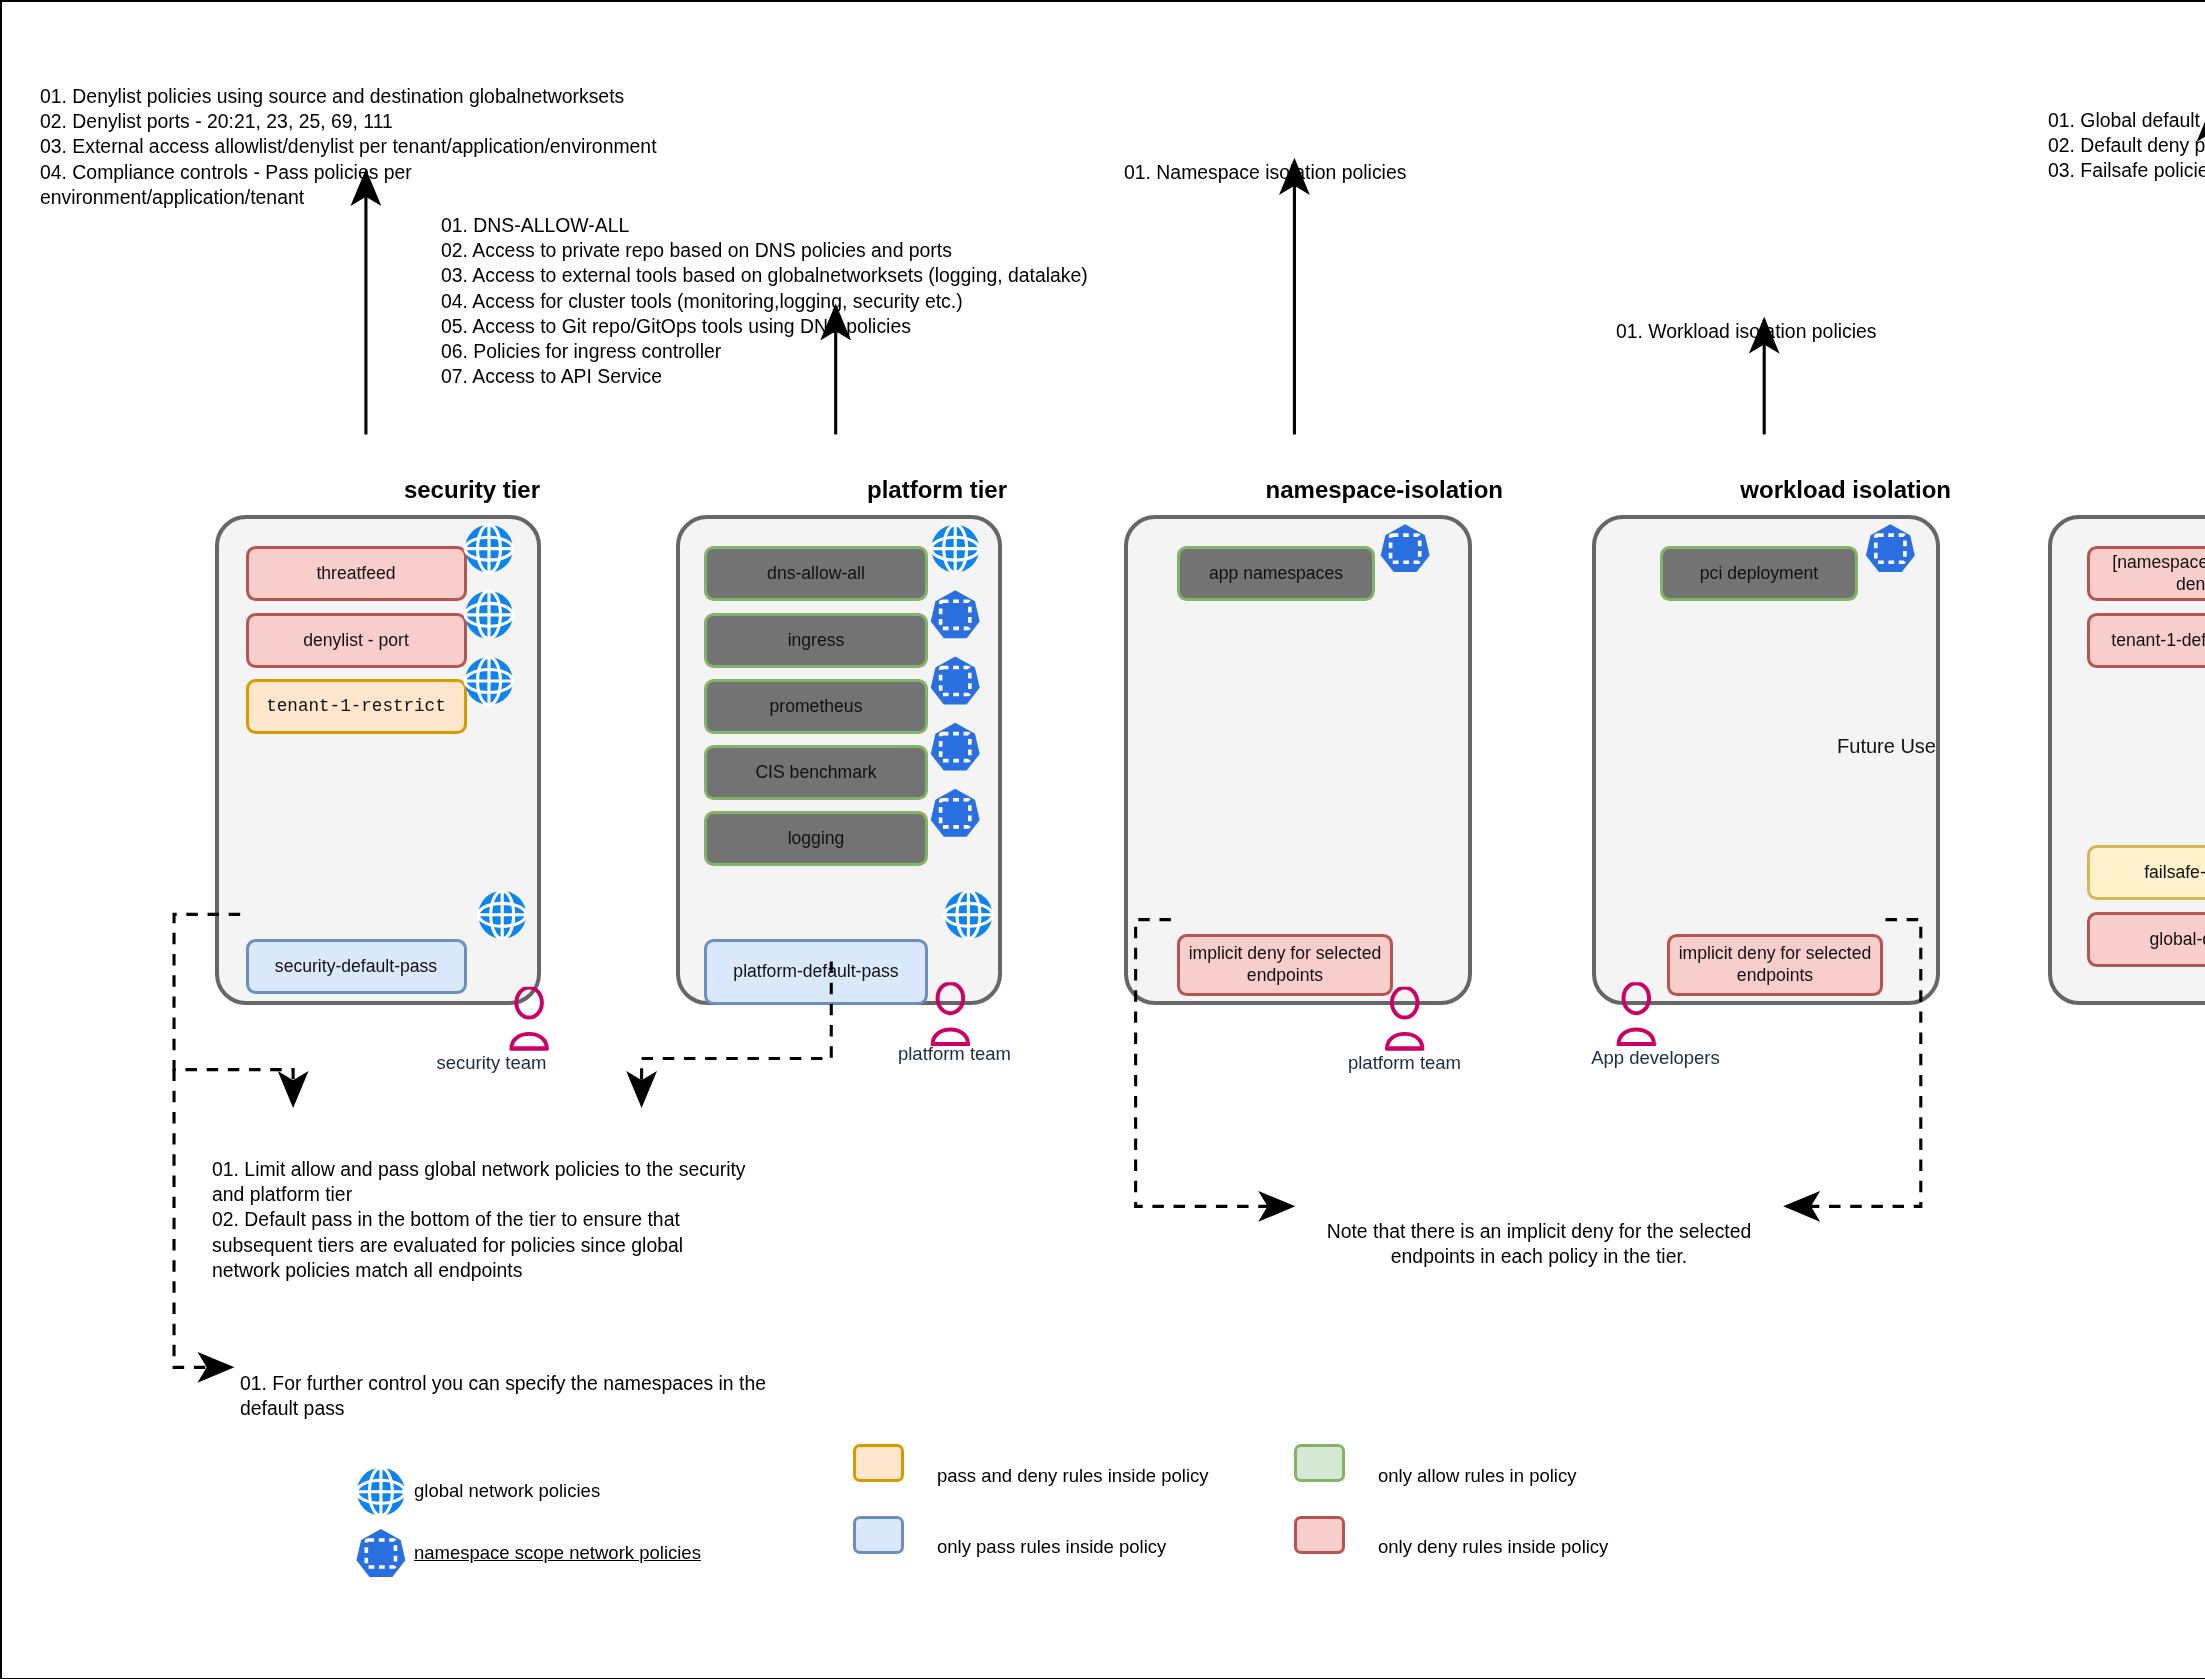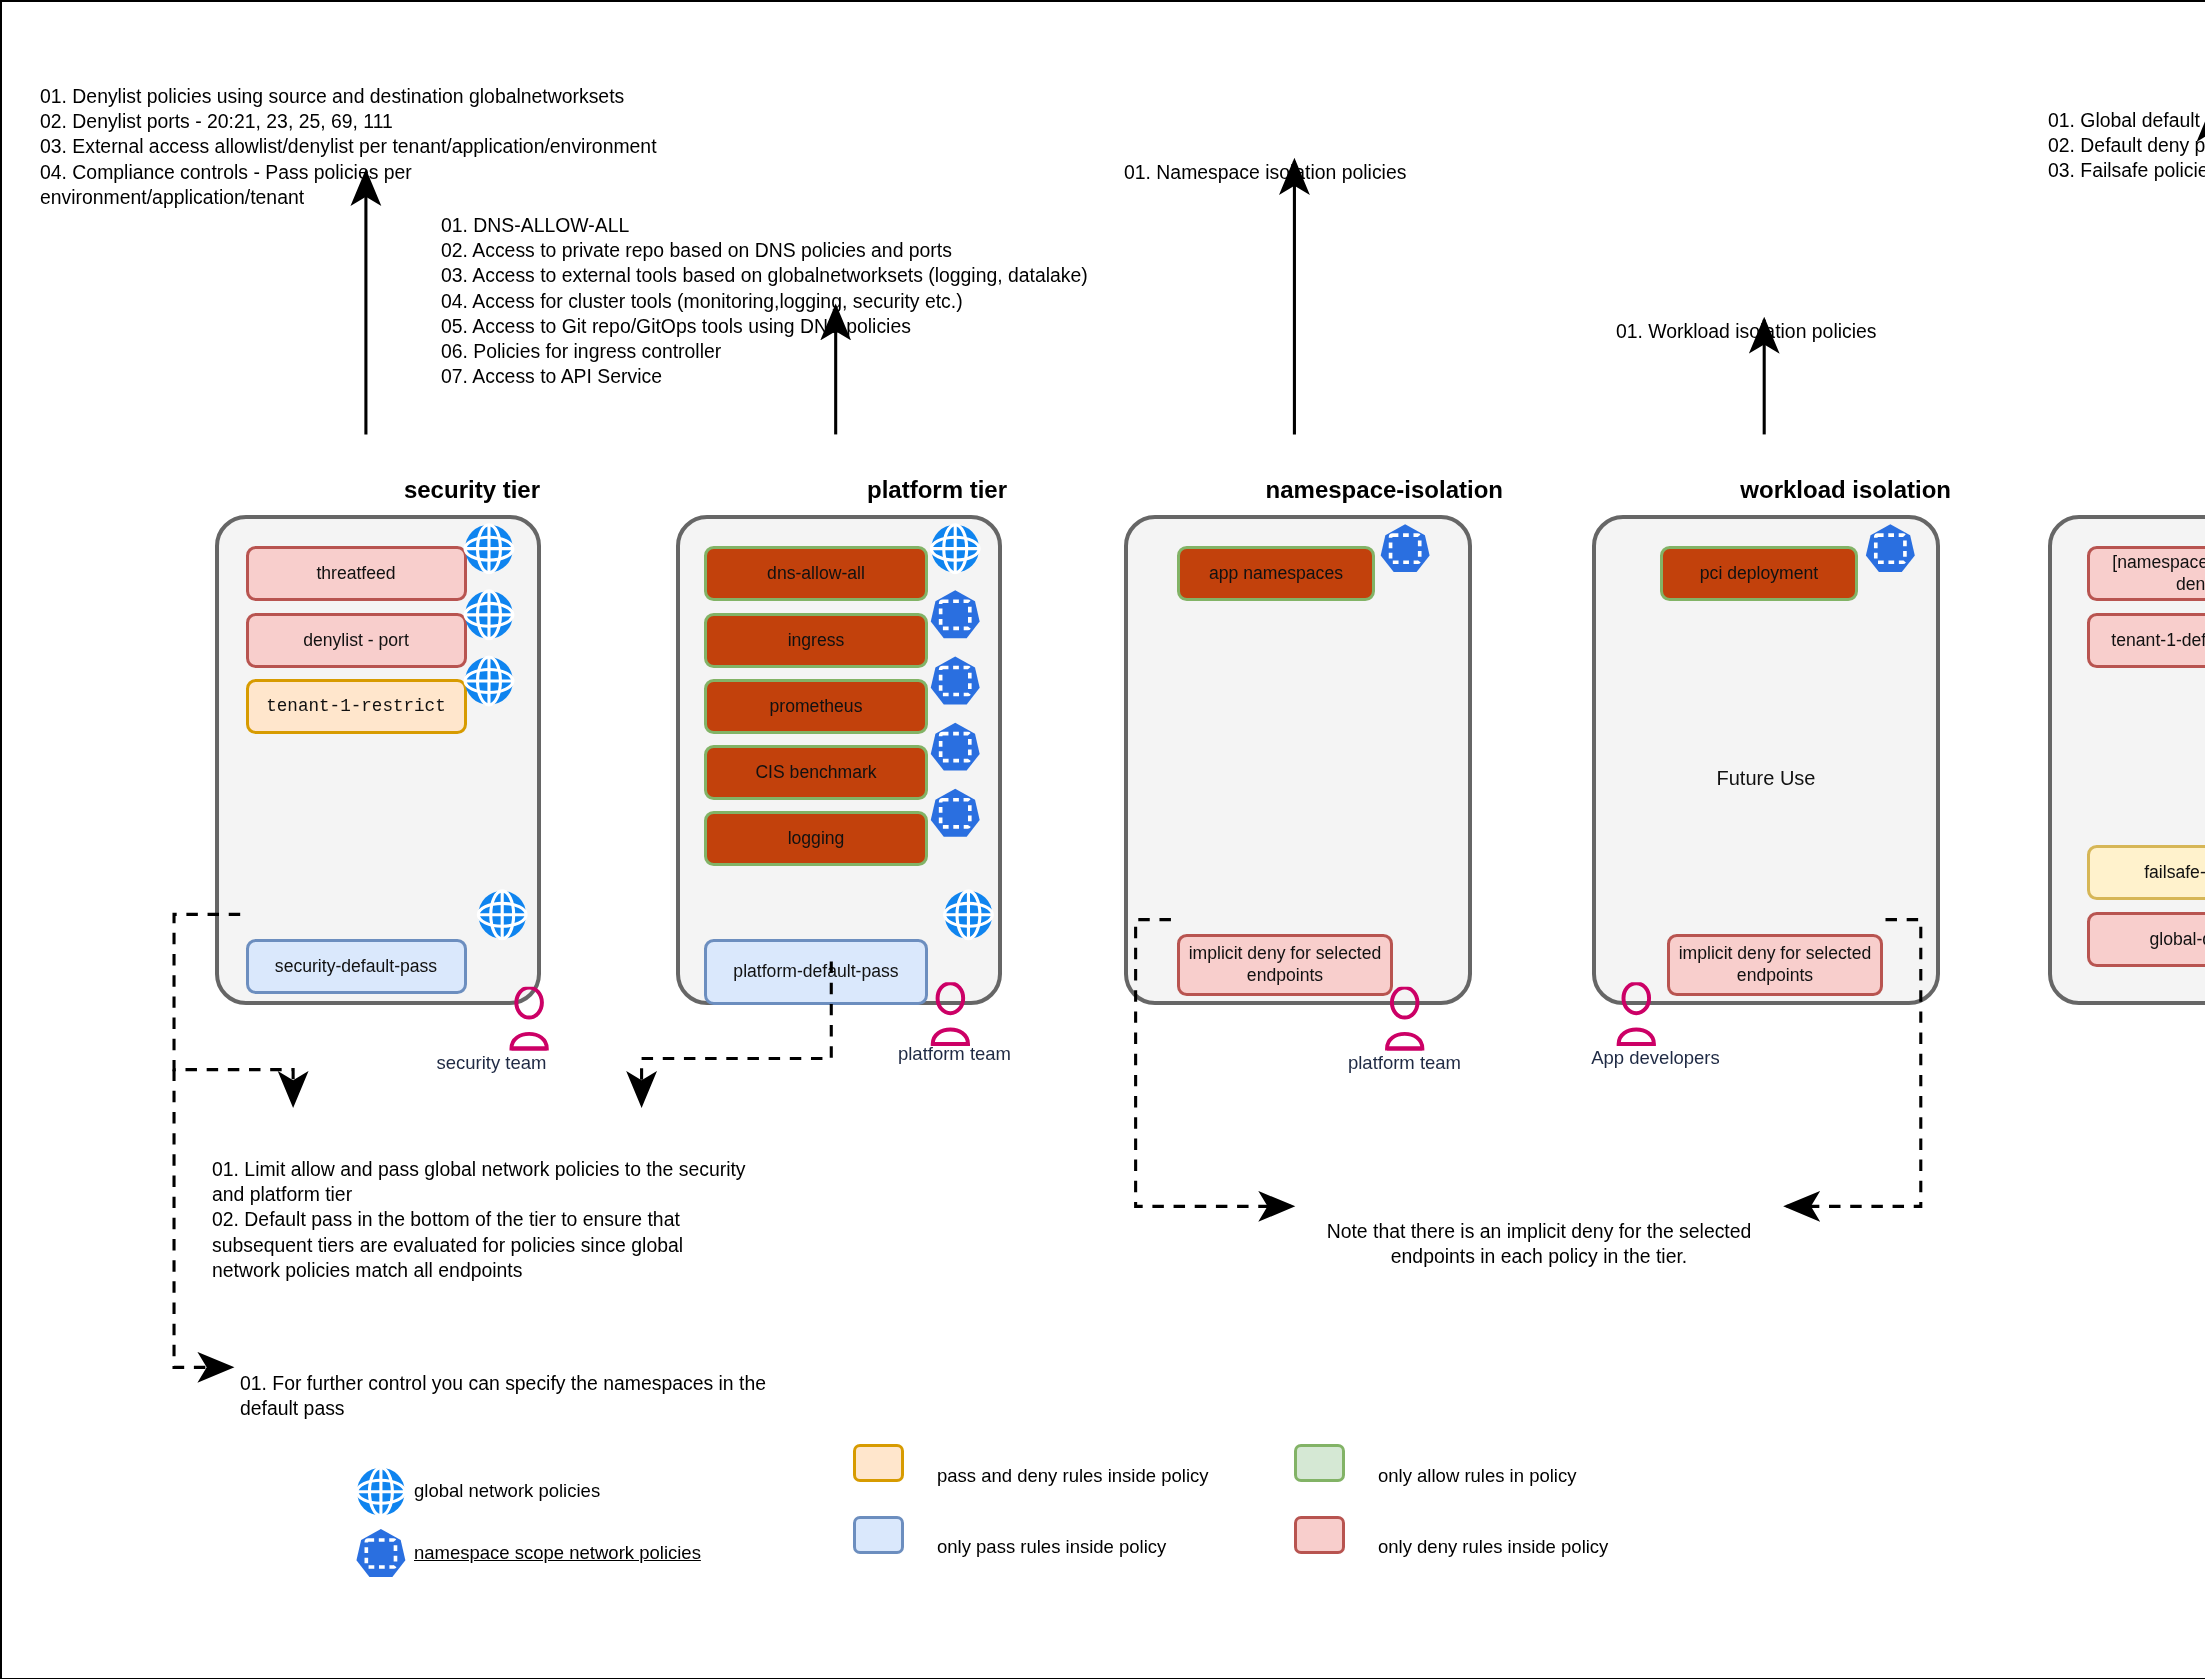--- a/index.html
+++ b/index.html
@@ -32,21 +32,21 @@
     box-sizing:border-box;
     border-radius:9.7px;
     display:flex;align-items:center;justify-content:center;
     text-align:center;
     font-size:17.6px;line-height:1.25;
     color:#111;
     padding:1.8px 4.4px;
     font-family:"Liberation Sans", sans-serif;
   }
   .p-deny{background:#f8cecc;border:3.1px solid #b85450;}
-  .p-allow{background:#c2410c;border:3.1px solid #82b366;}
+  .p-allow{background:#737373;border:3.1px solid #82b366;}
   .p-pass{background:#dae8fc;border:3.1px solid #6c8ebf;}
   .p-mixed{background:#ffe6cc;border:3.1px solid #d79b00;}
   .p-fail{background:#fff2cc;border:3.1px solid #d6b656;}
 
   .futureuse{
     position:absolute;font-size:20px;color:#111;text-align:center;width:100%;
   }
   .teamlabel{
     position:absolute;font-size:18.5px;color:#1f2a44;text-align:center;
     font-family:"Liberation Sans", sans-serif;
@@ -102,21 +102,21 @@
 
   <div class="abs tier-title" style="left:1122px;top:430px;width:379px;">namespace-isolation</div>
   <div class="abs tier-box" style="left:1122px;top:469px;width:348px;height:490px;">
     <div class="policy p-allow" style="left:49px;top:27px;width:198px;height:55px;">app namespaces</div>
     <div class="policy p-deny" style="left:49px;top:415px;width:216px;height:62px;">implicit deny for selected endpoints</div>
   </div>
 
   <div class="abs tier-title" style="left:1579px;top:430px;width:370px;">workload isolation</div>
   <div class="abs tier-box" style="left:1590px;top:469px;width:348px;height:490px;">
     <div class="policy p-allow" style="left:64px;top:27px;width:198px;height:55px;">pci deployment</div>
-    <div class="futureuse" style="left:0;top:248px;">Future Use</div>
+    <div class="futureuse" style="left:0;top:216px;text-align:right;">Future Use</div>
     <div class="policy p-deny" style="left:71px;top:415px;width:216px;height:62px;">implicit deny for selected endpoints</div>
   </div>
 
   <div class="abs tier-title" style="left:2046px;top:430px;width:335px;">default tier</div>
   <div class="abs tier-box" style="left:2046px;top:469px;width:326px;height:490px;">
     <div class="policy p-deny" style="left:35px;top:27px;width:216px;height:55px;">[namespace]-default-deny</div>
     <div class="policy p-deny" style="left:35px;top:94px;width:216px;height:55px;">tenant-1-default-deny</div>
     <div class="policy p-fail" style="left:35px;top:326px;width:216px;height:55px;">failsafe-allow</div>
     <div class="policy p-deny" style="left:35px;top:393px;width:216px;height:55px;">global-deny</div>
   </div>

